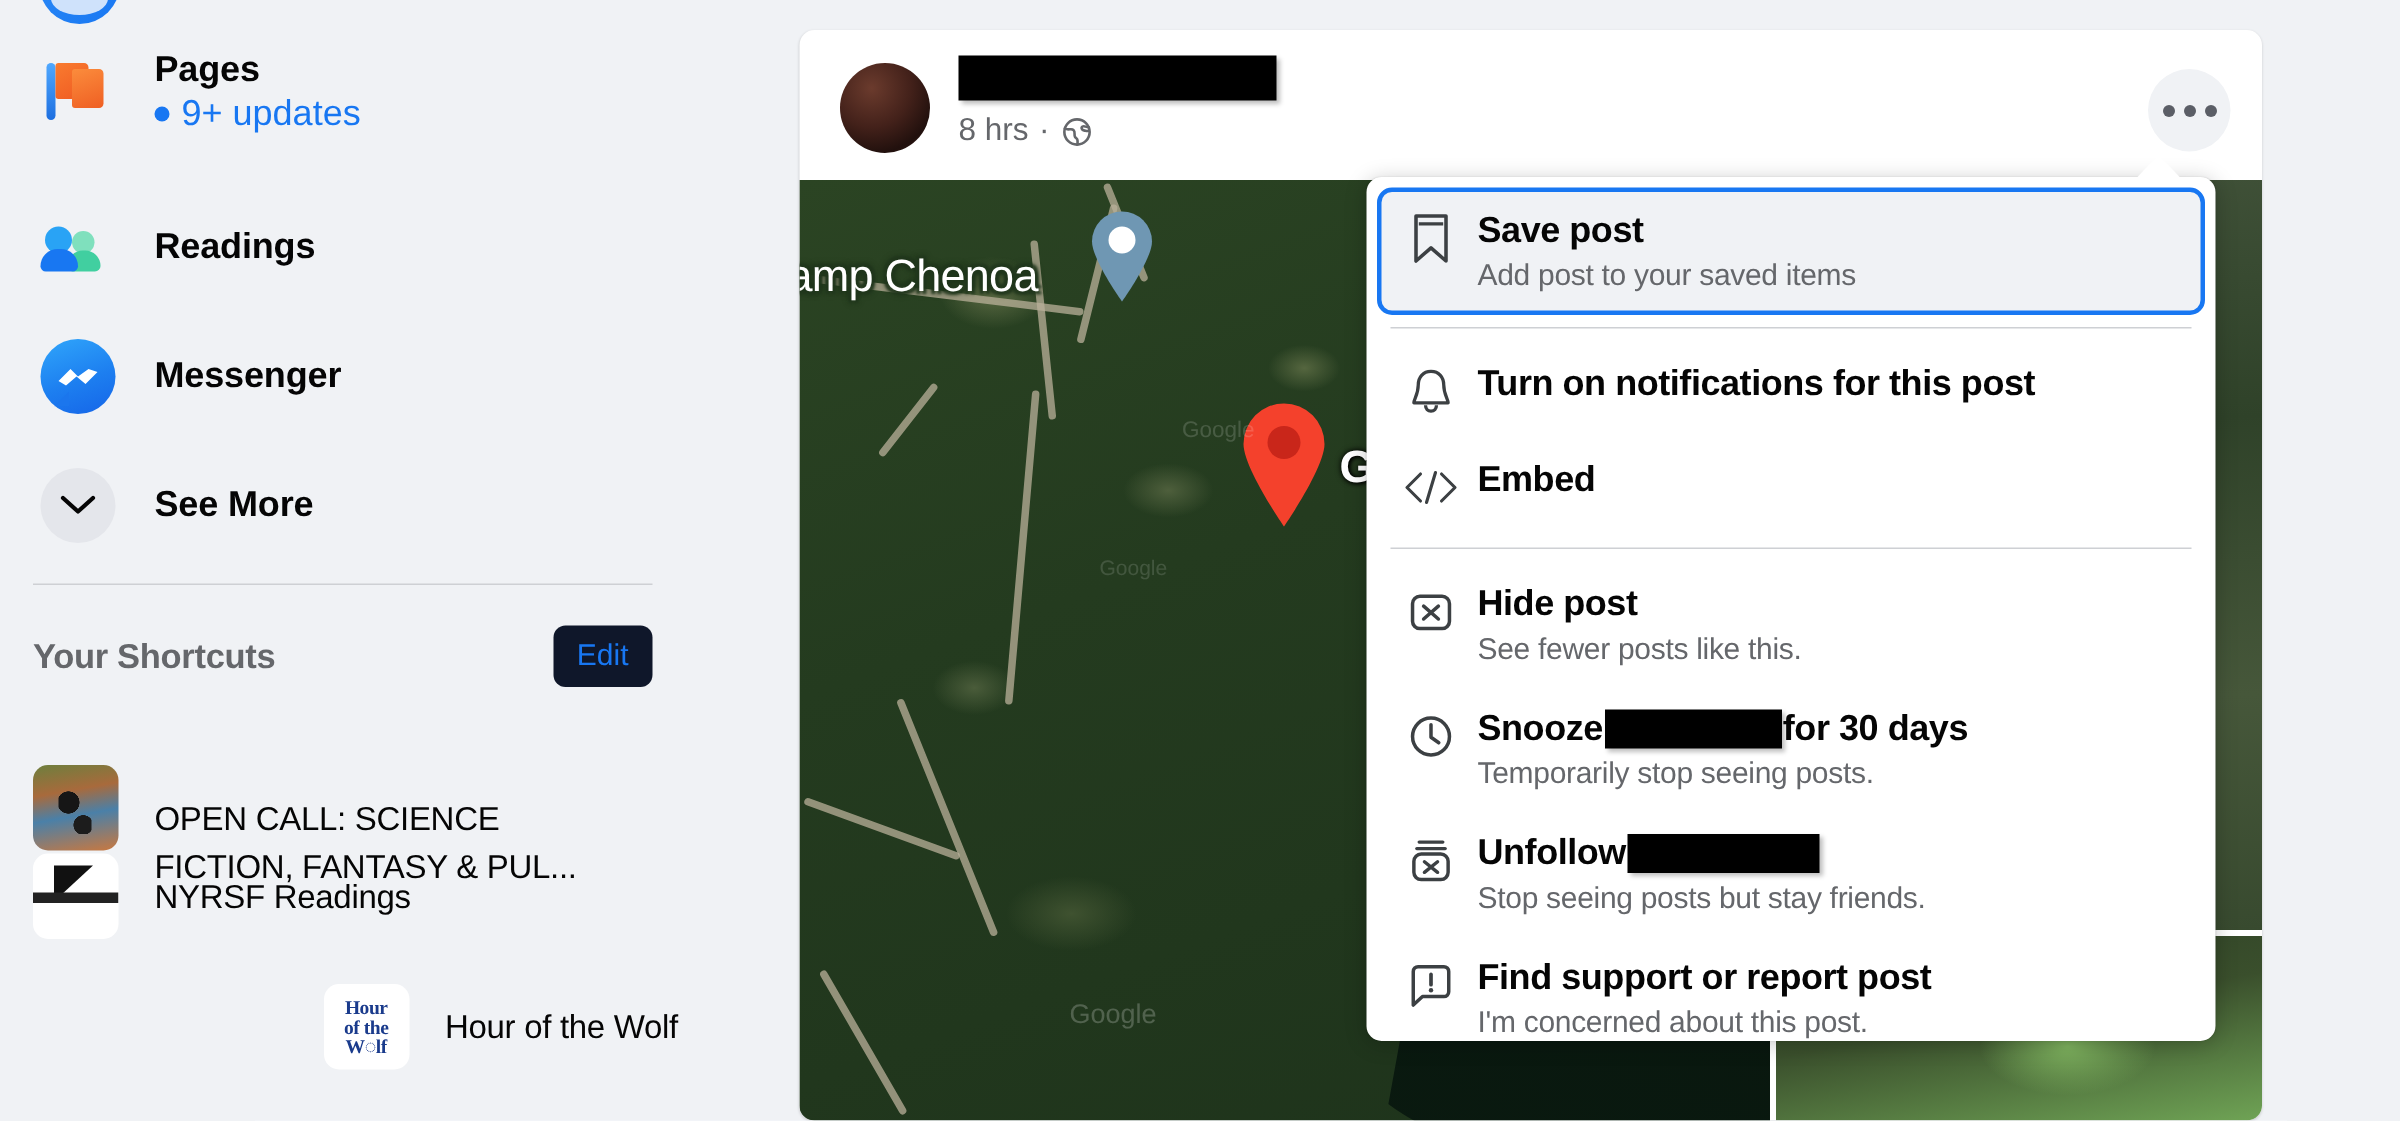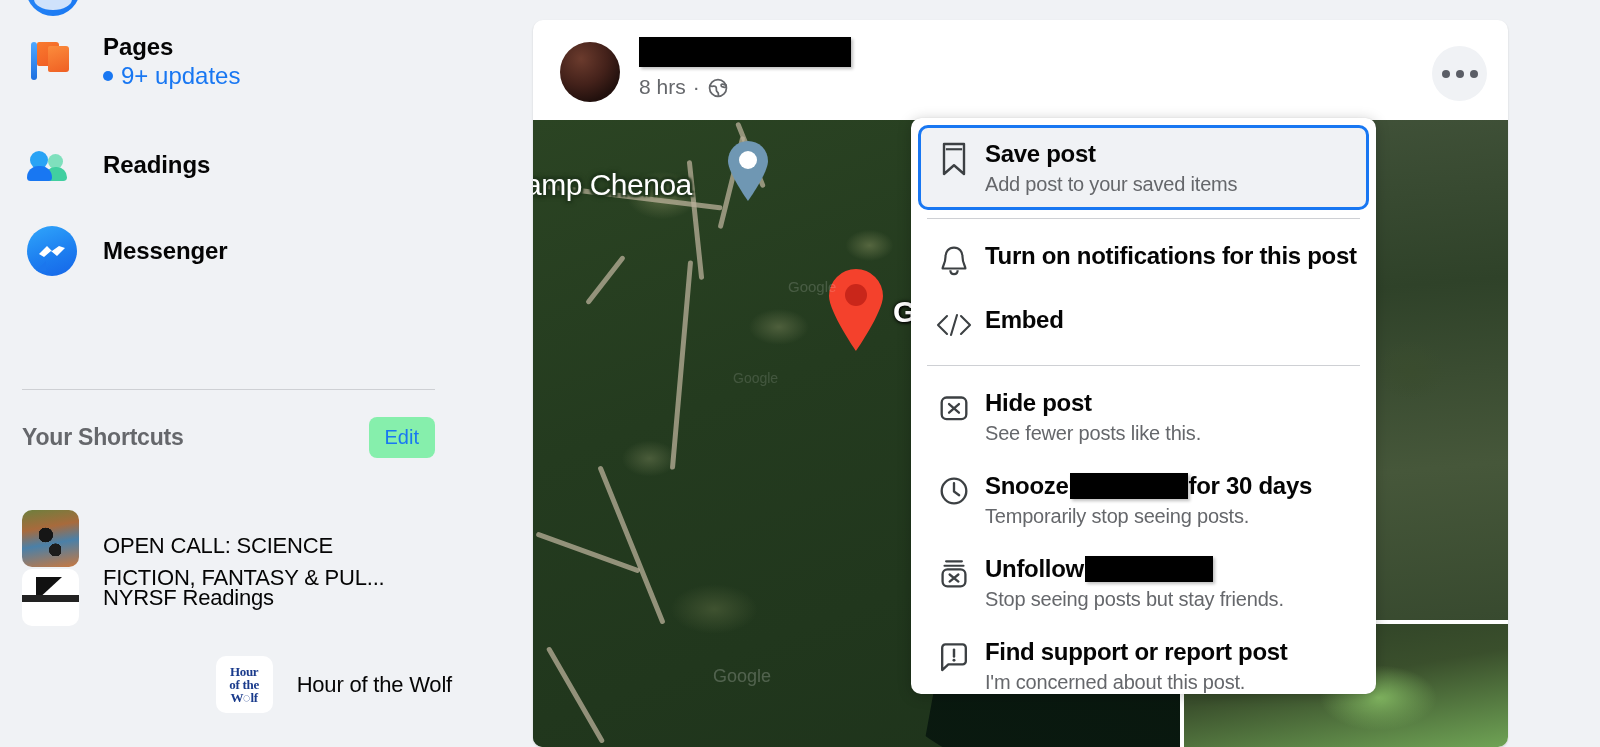--- a/index.html
+++ b/index.html
@@ -104,21 +104,21 @@
 
   #shortcuts-header {
     position:absolute; left:22px; top:416px; width:413px; height:42px;
     display:flex; align-items:center; justify-content:space-between;
   }
   #shortcuts-title {
     font-size: 23px; font-weight: bold; color: #65676b; letter-spacing: -0.2px;
   }
   #shortcuts-edit {
     font-size: 20px; color: #1877f2; font-weight: normal;
-    background:#86efac; border-radius:8px; padding: 9px 16px; cursor:pointer;
+    background:#0f172a; border-radius:8px; padding: 9px 16px; cursor:pointer;
   }
 
   .shortcut-item {
     position:absolute; left:22px; display:flex; align-items:center;
     width:430px; cursor:pointer;
   }
   .sc-thumb {
     width:57px; height:57px; min-width:57px; border-radius:10px;
     overflow:hidden; position:relative; background:#fff;
   }
@@ -256,21 +256,21 @@
     flex: 1 1 auto;
     background:
       radial-gradient(ellipse 90px 50px at 60% 60%, #7fb35f 0%, transparent 65%),
       radial-gradient(ellipse 50px 40px at 20% 30%, #33452a 0%, transparent 60%),
       linear-gradient(170deg,#2d3f26 0%,#3a4f2c 45%,#6fa355 100%);
   }
 
   
   #dropdown {
     position:absolute; left:911px; top:118px;
-    width:465px; height:576px;
+    width:566px; height:576px;
     background:#ffffff;
     border-radius:10px;
     box-shadow: 0 2px 14px rgba(0,0,0,0.22), 0 0 1px rgba(0,0,0,0.18);
     padding: 8px 8px;
     z-index: 20;
   }
   #dropdown-caret {
     position:absolute; left:1424px; top:103px;
     width:0;height:0;
     border-left:15px solid transparent;
@@ -362,20 +362,32 @@
           <svg class="msgr-bolt" viewBox="0 0 28 16">
             <path d="M1 11 L9 3 L14 8 L21 3 L27 5 L19 13 L13 8 L6 14 Z" fill="#ffffff"></path>
           </svg>
         </div>
       </div>
       <div class="nav-text">
         <div class="nav-label">Messenger</div>
       </div>
     </div>
 
+    <div class="nav-item" style="top:307px;">
+      <div class="nav-icon">
+        <div class="seemore-icon">
+          <svg width="24" height="14" viewBox="0 0 24 14">
+            <path d="M2 2 L12 11 L22 2" stroke="#050505" stroke-width="2.8" fill="none" stroke-linecap="round" stroke-linejoin="round"></path>
+          </svg>
+        </div>
+      </div>
+      <div class="nav-text">
+        <div class="nav-label">See More</div>
+      </div>
+    </div>
 
     <div id="sidebar-divider"></div>
 
     <div id="shortcuts-header">
       <div id="shortcuts-title">Your Shortcuts</div>
       <div id="shortcuts-edit">Edit</div>
     </div>
 
     <div class="shortcut-item" style="top:482px;">
       <div class="sc-thumb thumb-bike"></div>

